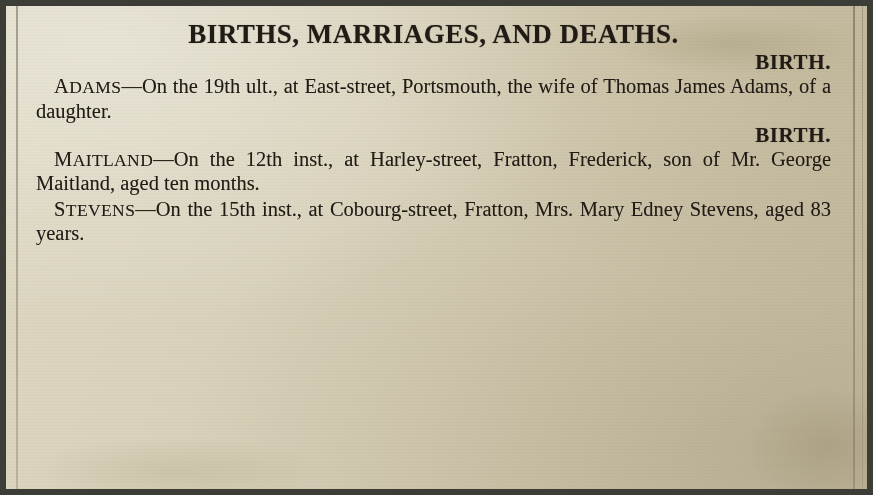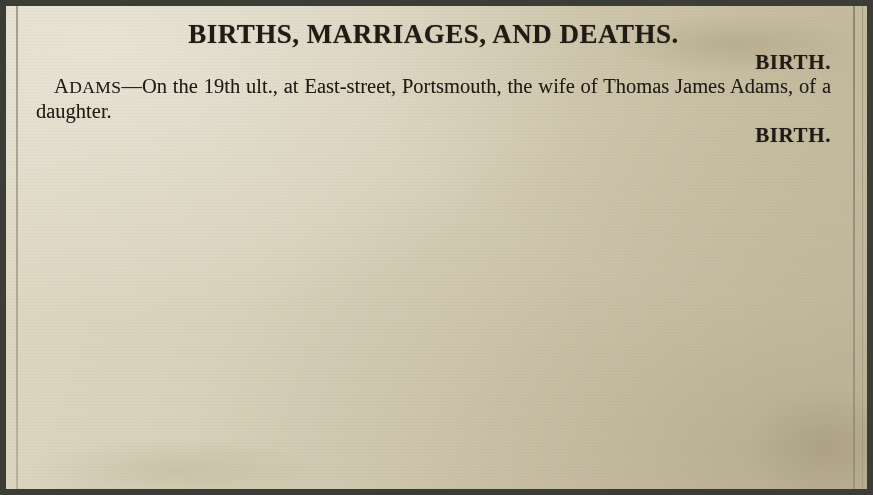--- a/index.html
+++ b/index.html
@@ -135,15 +135,17 @@
   <div id="content">
 
     <h1 class="headline">BIRTHS, MARRIAGES, AND DEATHS.</h1>
 
     <h2 class="subhead">BIRTH.</h2>
 
     <p class="entry"><span class="surname"><span class="cap">A</span>dams</span>—On the 19th ult., at East-street, Portsmouth, the wife of Thomas James Adams, of a daughter.</p>
 
     <h2 class="subhead">BIRTH.</h2>
 
+    <p class="entry"><span class="surname"><span class="cap">M</span>aitland</span>—On the 12th inst., at Harley-street, Fratton, Frederick, son of Mr. George Maitland, aged ten months.</p>
+    <p class="entry"><span class="surname"><span class="cap">S</span>tevens</span>—On the 15th inst., at Cobourg-street, Fratton, Mrs. Mary Edney Stevens, aged 83 years.</p>
 
   </div>
 </div>
 
 </body></html>

